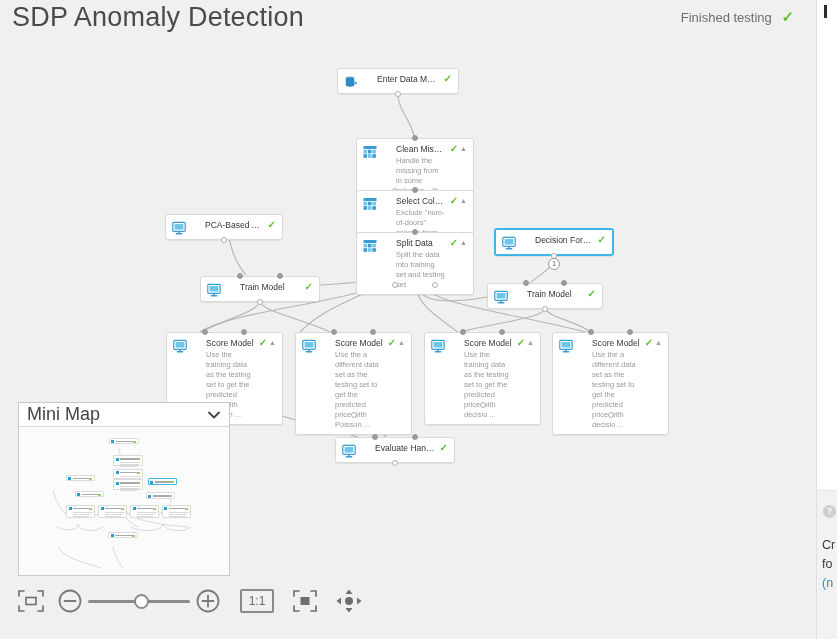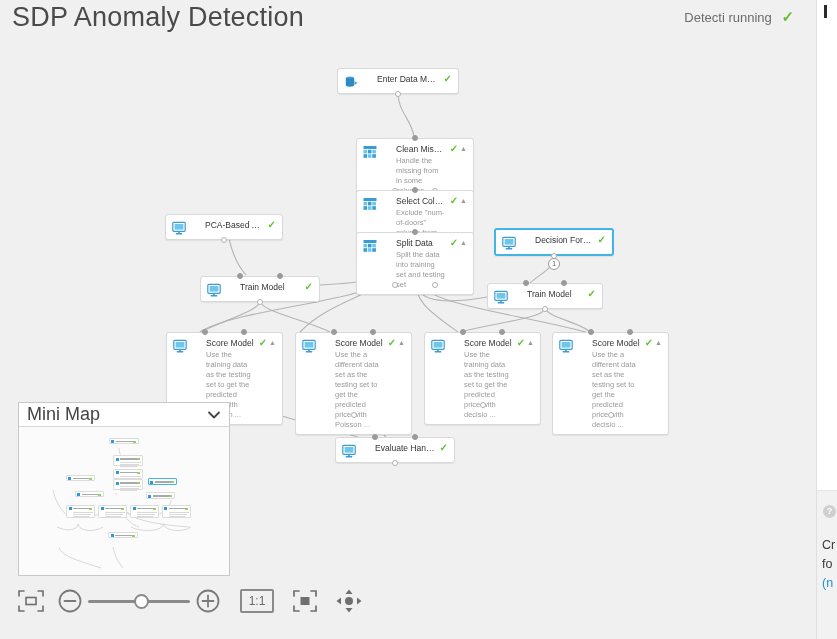--- a/index.html
+++ b/index.html
@@ -164,21 +164,21 @@
   #help-l3 { top: 576px; color: #1f8fd4; }
 </style>
 </head>
 <body>
 
 <div id="root">
 
   <div id="page-title">SDP Anomaly Detection</div>
 
   <div id="run-status">
-    <span>Detecti running</span>
+    <span>Finished testing</span>
     <span class="chk">✓</span>
   </div>
 
   <div id="draft-saved">Draft saved at 8:48:49 PM</div>
 
   <div id="search-btn">
     <svg width="22" height="22" viewBox="0 0 22 22">
       <circle cx="9" cy="8.5" r="5.6" fill="none" stroke="#6b6b6b" stroke-width="1.5"></circle>
       <line x1="12.6" y1="12.8" x2="17.5" y2="18.5" stroke="#6b6b6b" stroke-width="1.5" stroke-linecap="round"></line>
     </svg>

